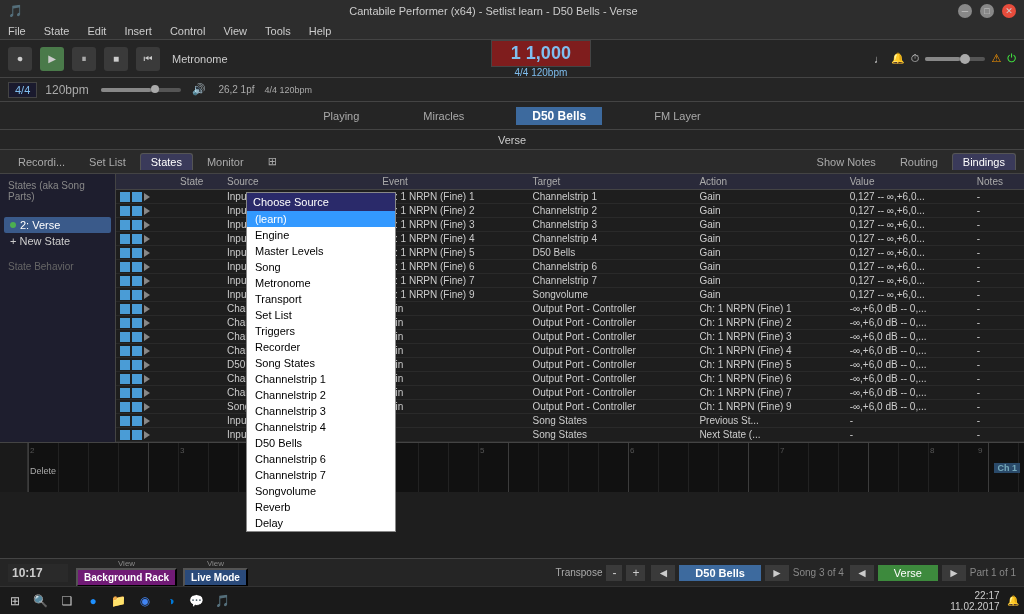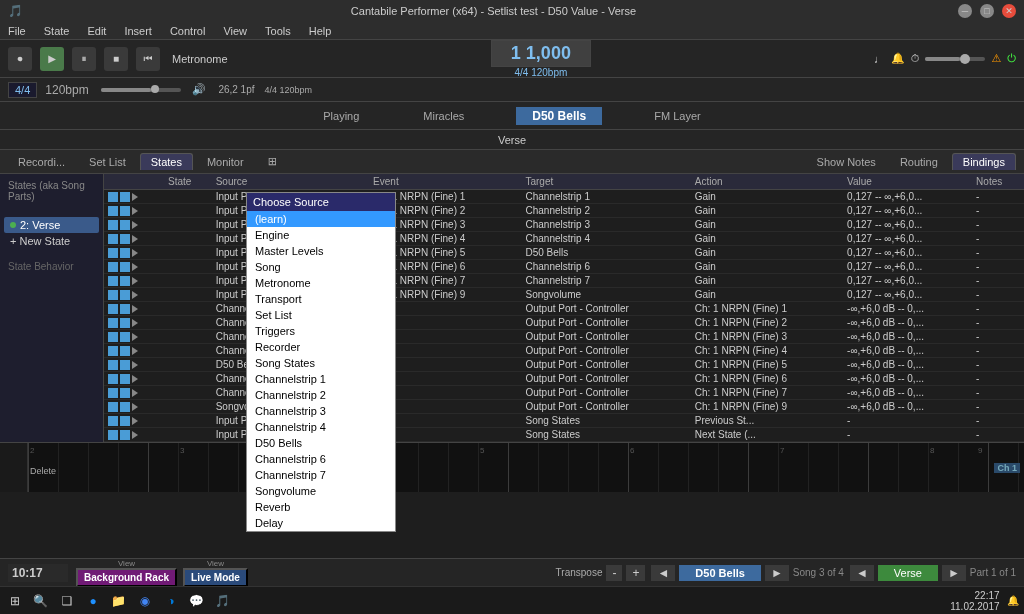--- a/index.html
+++ b/index.html
@@ -69,21 +69,21 @@
       font-size: 10px;
       color: #ccc;
     }
     .transport-btn.active { background: #4a7a4a; }
     .metronome-label {
       color: #ccc;
       font-size: 11px;
       margin-left: 4px;
     }
     .time-display {
-      background: #404040;
+      background: #7f1d1d;
       border: 1px solid #444;
       color: #7fbeef;
       padding: 2px 10px;
       font-size: 18px;
       font-weight: bold;
       margin-left: auto;
       min-width: 100px;
       text-align: center;
     }
     .time-sub {
@@ -174,21 +174,21 @@
     }
 
     
     #main {
       display: flex;
       height: calc(614px - 22px - 18px - 38px - 24px - 28px - 20px - 24px - 38px - 28px);
     }
 
     
     #sidebar {
-      width: 104px;
+      width: 116px;
       background: #1e1e2e;
       border-right: 1px solid #444;
       padding: 4px;
       overflow-y: auto;
       flex-shrink: 0;
     }
     .sidebar-label {
       color: #888;
       font-size: 10px;
       padding: 2px 4px;
@@ -402,21 +402,21 @@
     .part-of {
       color: #888;
       font-size: 10px;
     }
   </style>
 </head>
 <body>
 
 <div id="titlebar">
   <span style="font-size:12px; margin-right:6px;">🎵</span>
-  <span>Cantabile Performer (x64) - Setlist test - D50 Value - Verse</span>
+  <span>Cantabile Performer (x64) - Setlist learn - D50 Bells - Verse</span>
   <div class="controls">
     <span class="ctrl-btn ctrl-min">─</span>
     <span class="ctrl-btn ctrl-max">□</span>
     <span class="ctrl-btn ctrl-close">✕</span>
   </div>
 </div>
 
 <div id="menubar">
   <span>File</span>
   <span>State</span>

